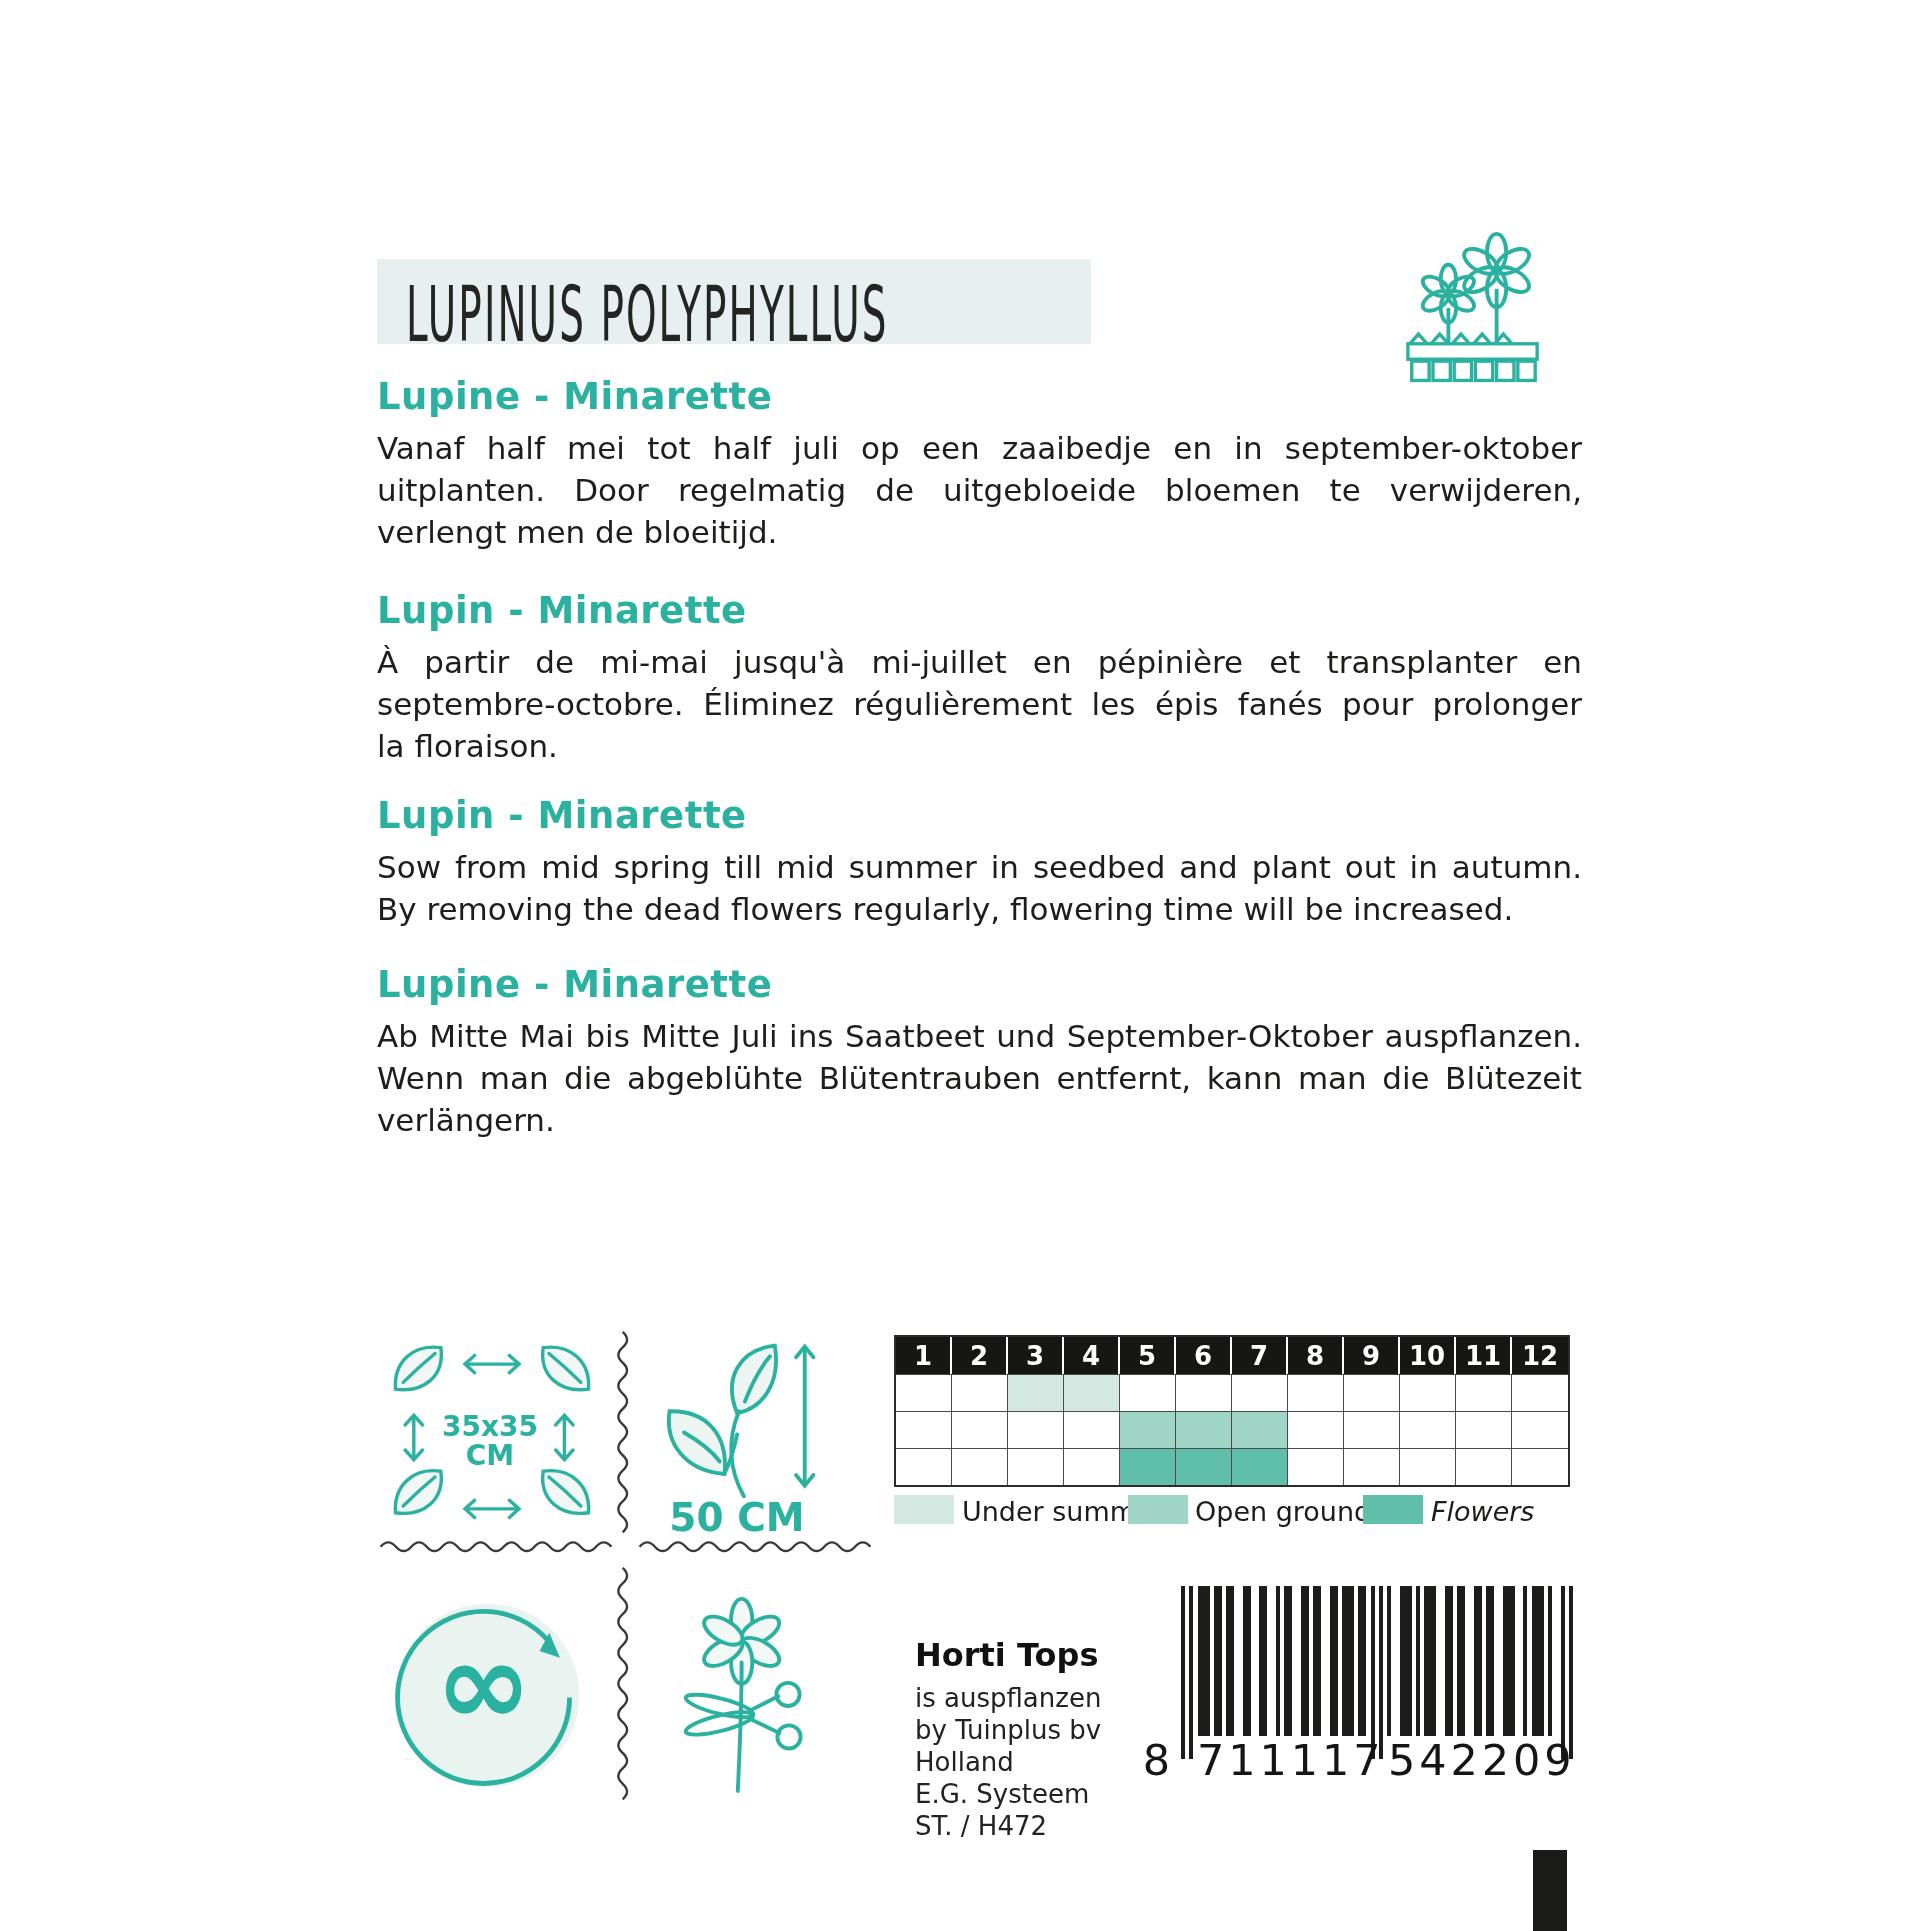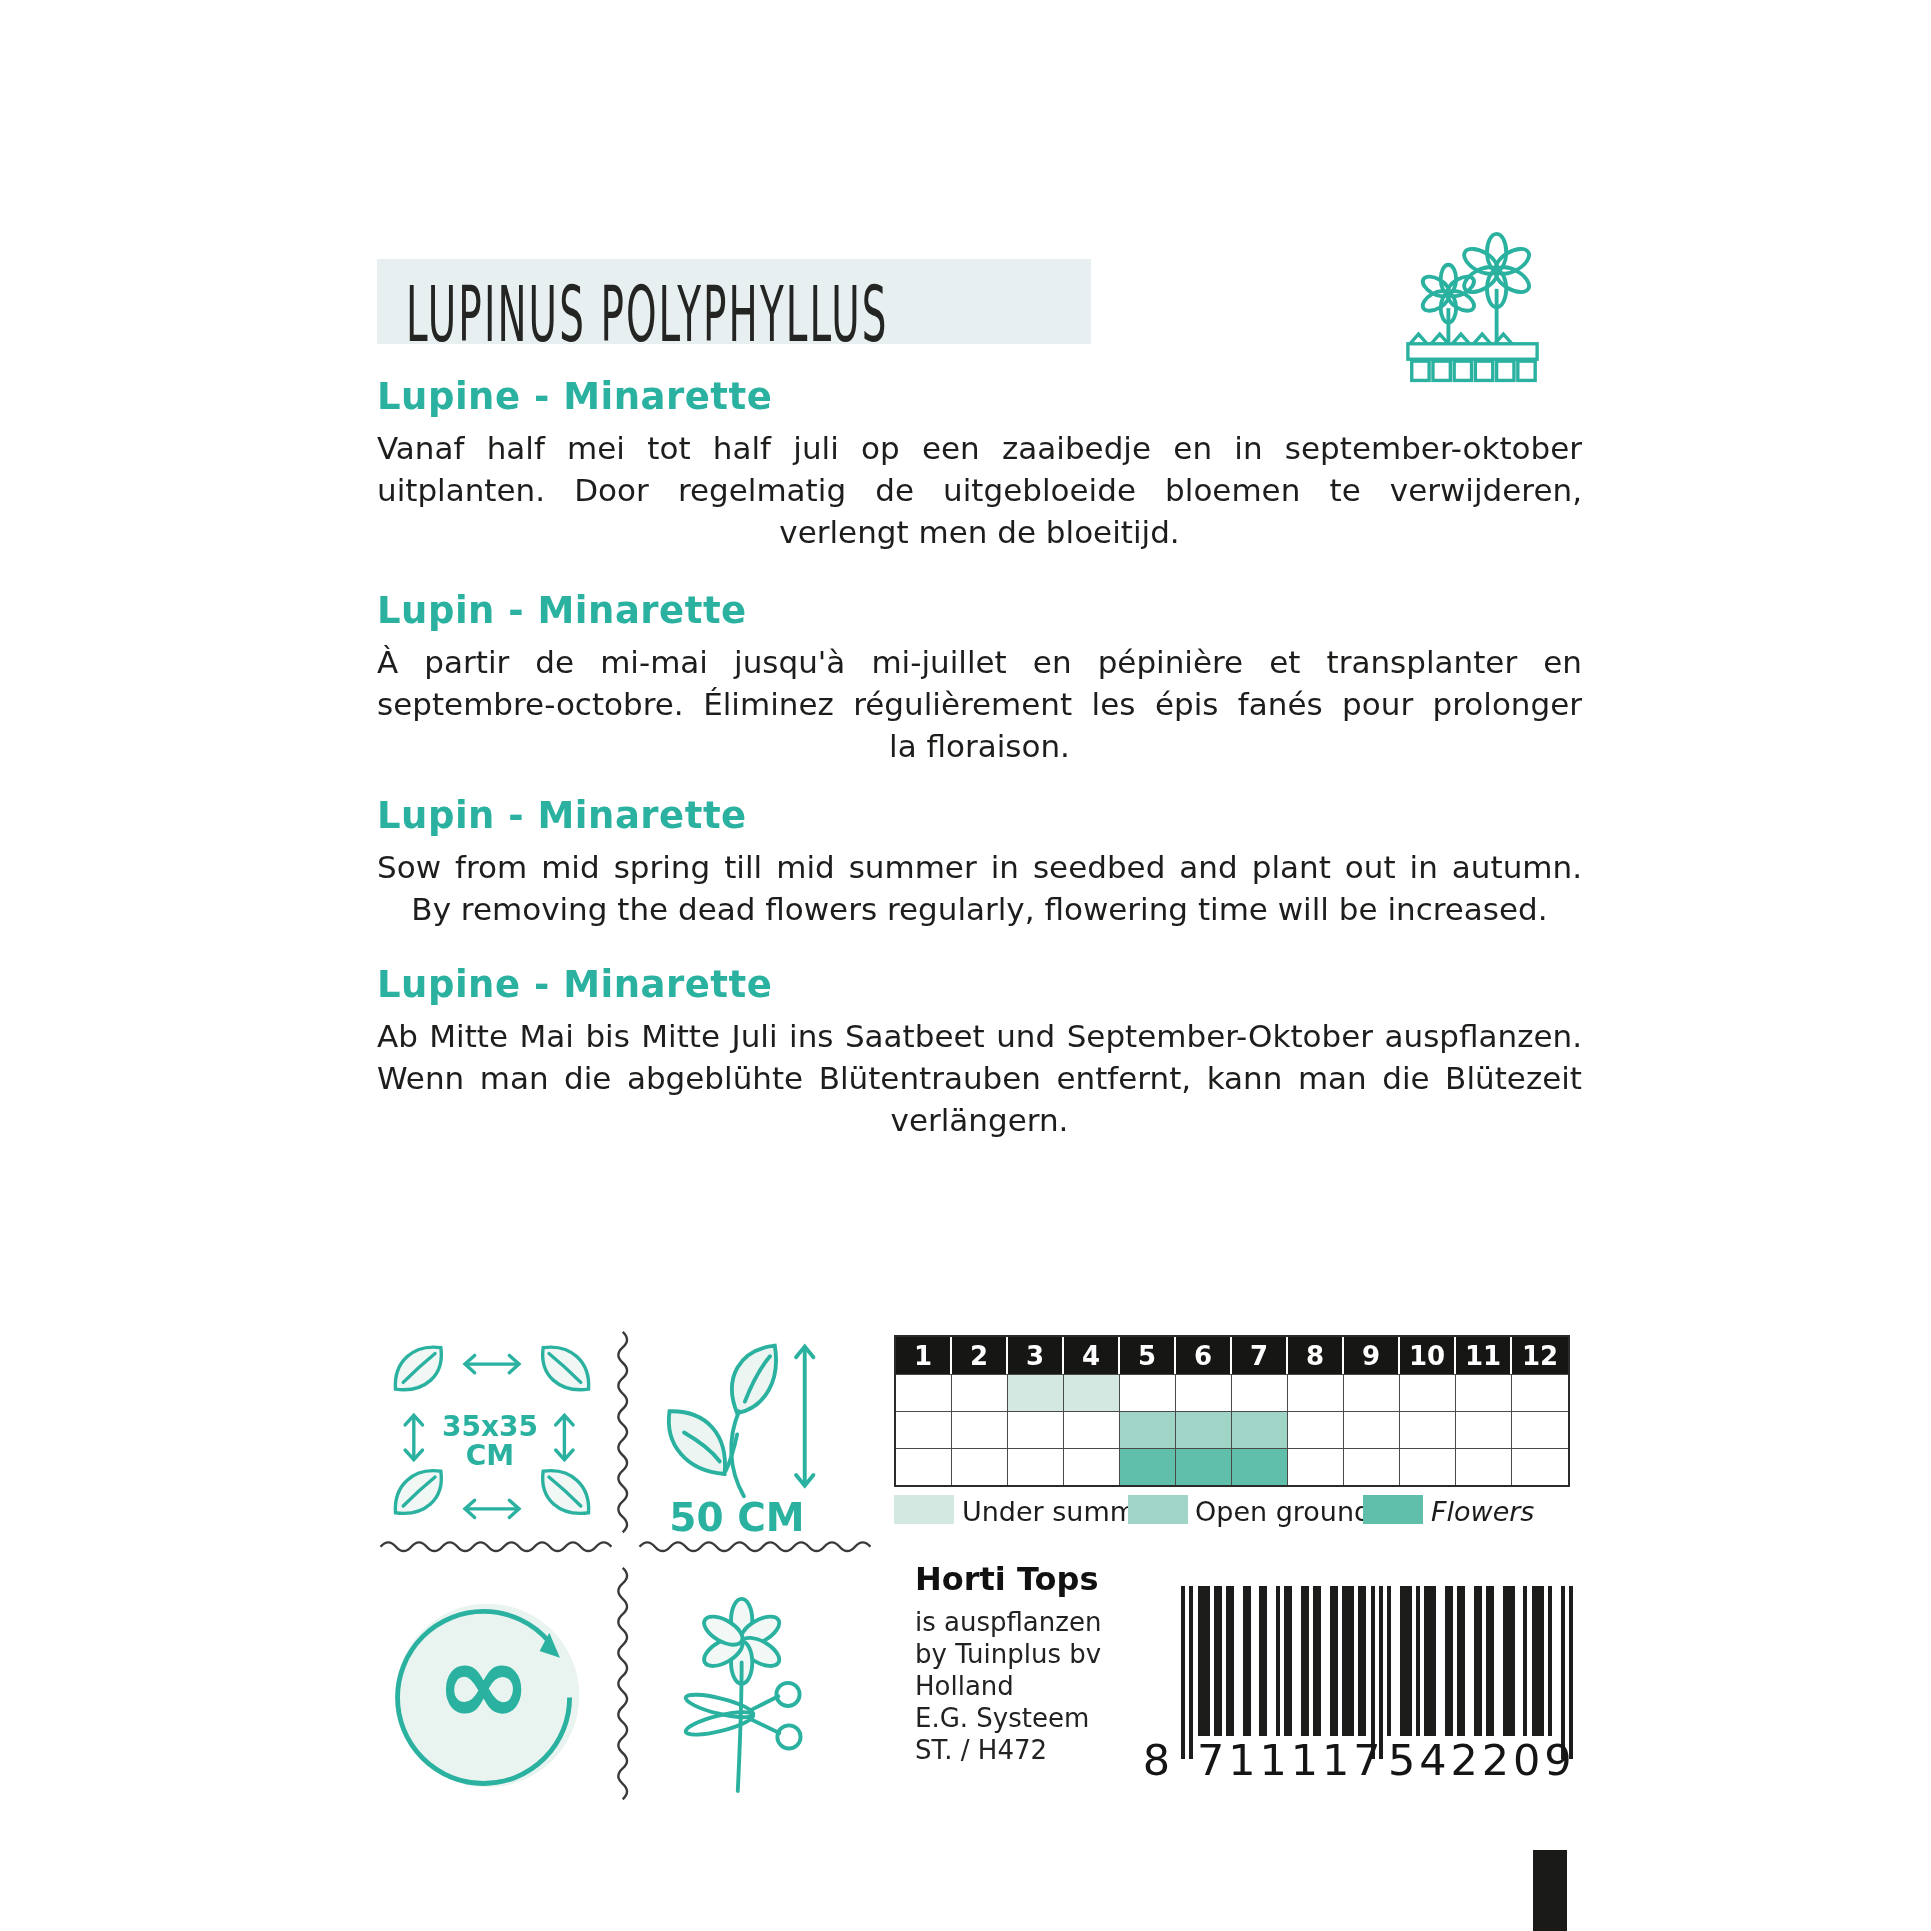--- a/index.html
+++ b/index.html
@@ -9,39 +9,39 @@
 
   
   .banner{left:377px;top:259px;width:714px;height:85px;background:#e8eff1;}
   .title{left:406px;top:270px;font-size:54px;letter-spacing:2.9px;color:#242423;
          transform:scale(0.72,1.42);transform-origin:left top;white-space:nowrap;}
 
   
   .sec{left:377px;width:1205px;}
   .sec h3{margin:0 0 8.7px 0;font-size:37px;font-weight:bold;color:#2ab1a0;letter-spacing:0.5px;}
   .jline{font-size:31px;line-height:42px;text-align:justify;text-align-last:justify;color:#1d1d1b;}
-  .jlast{font-size:31px;line-height:42px;text-align:center;color:#1d1d1b;}
+  .jlast{font-size:31px;line-height:42px;text-align:left;color:#1d1d1b;}
 
   
   .pictext{color:#2ab1a0;font-weight:bold;text-align:center;}
 
   
   .cal{left:894px;top:1335px;display:grid;grid-template-columns:repeat(12,56px);
        border:2.9px solid #2b2b29;background:#fff;}
   .cal-head{height:37px;background:#161615;color:#fff;font-weight:bold;font-size:26px;
             display:flex;align-items:center;justify-content:center;border-right:2.9px solid #fff;}
   .cal-head.lastcol{border-right:none;}
   .cal-cell{height:36px;background:#fff;border-right:1.9px solid #4a4a48;border-top:1.9px solid #4a4a48;}
   .cal-cell.lastcol{border-right:none;}
 
   .leg-swatch{width:60px;height:29px;}
   .leg-label{font-size:27px;line-height:29px;color:#1c1c1a;white-space:nowrap;}
 
   
-  .dist{left:915px;top:1560px;width:270px;}
+  .dist{left:915px;top:1636px;width:270px;}
   .dist-name{font-size:32px;font-weight:bold;color:#111;margin-bottom:7.7px;}
   .dist-line{font-size:26px;line-height:32px;color:#222;}
 
   
   .barcode{left:1181px;top:1586px;width:392px;height:174px;}
   .bar{position:absolute;top:0;background:#1c1c1a;}
   .bc-digit{top:1735px;font-size:43px;color:#151515;letter-spacing:3.9px;white-space:nowrap;}
 
   .printmark{left:1533px;top:1850px;width:34px;height:81px;background:#1a1a19;}
 

